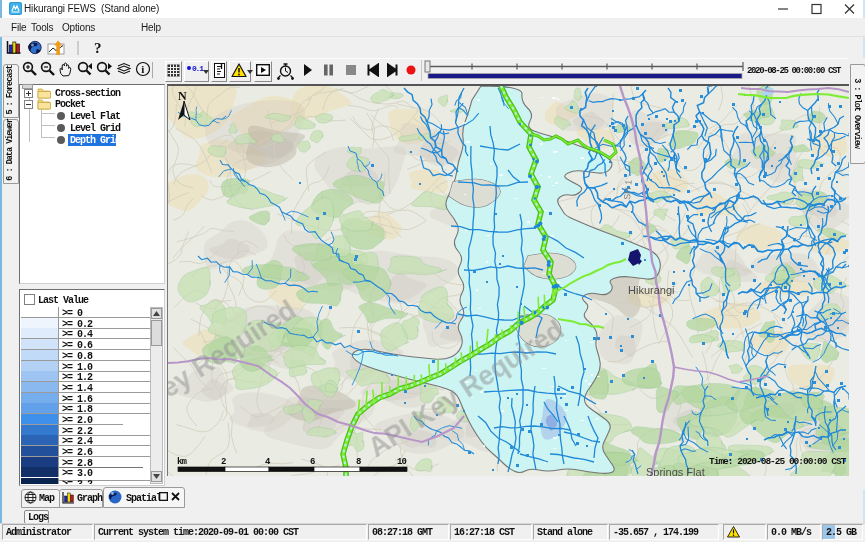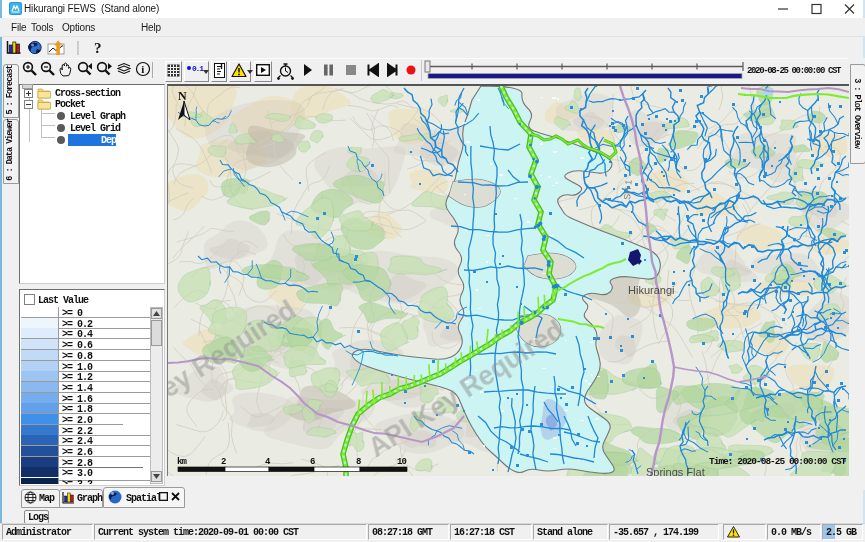--- a/index.html
+++ b/index.html
@@ -171,28 +171,28 @@
     <rect x="0.5" y="0.5" width="8" height="8" fill="#fff" stroke="#848484"></rect>
     <path d="M2,4.5 h5" stroke="#333" stroke-width="1"></path>
   </svg>
 <svg class="abs" style="left:37px;top:97px" width="14" height="13" viewBox="0 0 14 13">
 <path d="M1,3 h4 l1.5,2 h6 v7 h-11.5 z" fill="#f4d97c" stroke="#c8a73c" stroke-width="0.8"></path>
 <path d="M1,5.5 h12.5 v6.5 h-12.5 z" fill="#f8e49c" stroke="#c8a73c" stroke-width="0.8"></path>
   </svg>
 <div class="abs mono" style="left:55px;top:99px;">Pocket</div>
 <div class="abs" style="left:41px;top:113px;width:14px;height:1px;background:#c0c0c0;"></div>
 <div class="abs" style="left:57px;top:112px;width:8px;height:8px;border-radius:50%;background:#5a5a5a;"></div>
-<div class="abs mono" style="left:70px;top:111px;">Level Graph</div>
+<div class="abs mono" style="left:70px;top:111px;">Level Flat</div>
 <div class="abs" style="left:41px;top:125px;width:14px;height:1px;background:#c0c0c0;"></div>
 <div class="abs" style="left:57px;top:124px;width:8px;height:8px;border-radius:50%;background:#5a5a5a;"></div>
 <div class="abs mono" style="left:70px;top:123px;">Level Grid</div>
 <div class="abs" style="left:41px;top:137px;width:14px;height:1px;background:#c0c0c0;"></div>
 <div class="abs" style="left:57px;top:136px;width:8px;height:8px;border-radius:50%;background:#5a5a5a;"></div>
 <div class="abs" style="left:68px;top:134px;width:48px;height:12px;background:#1f74e0;"></div>
-<div class="abs mono" style="left:70px;top:135px;color:#fff;margin-left:31px;">Depth Grid</div>
+<div class="abs mono" style="left:70px;top:135px;color:#fff;">Depth Grid</div>
 <div class="abs" style="left:19px;top:289px;width:146px;height:197px;background:#fff;border:1px solid #6e6e6e;border-right-color:#cfcfcf;border-bottom-color:#cfcfcf;box-sizing:border-box;"></div>
 <div class="abs" style="left:24px;top:294px;width:9px;height:9px;background:#fff;border:1px solid #808080;"></div>
 <div class="abs mono" style="left:38px;top:295px;">Last Value</div>
 <div class="abs" style="left:21px;top:307px;width:129px;height:177px;overflow:hidden;">
 <div style="position:absolute;left:0;top:0px;width:129px;height:11px;border-bottom:1px solid #9a9a9a;box-sizing:border-box;">
       <div style="position:absolute;left:0;top:0;width:37px;height:10px;background:#ffffff;border-right:1px solid #9a9a9a;"></div>
       <div class="mono" style="position:absolute;left:41px;top:1px;">&gt;= 0</div>
     </div>
     <div style="position:absolute;left:0;top:11px;width:129px;height:11px;border-bottom:1px solid #9a9a9a;box-sizing:border-box;">
       <div style="position:absolute;left:0;top:0;width:37px;height:10px;background:#eef5fd;border-right:1px solid #9a9a9a;"></div>

